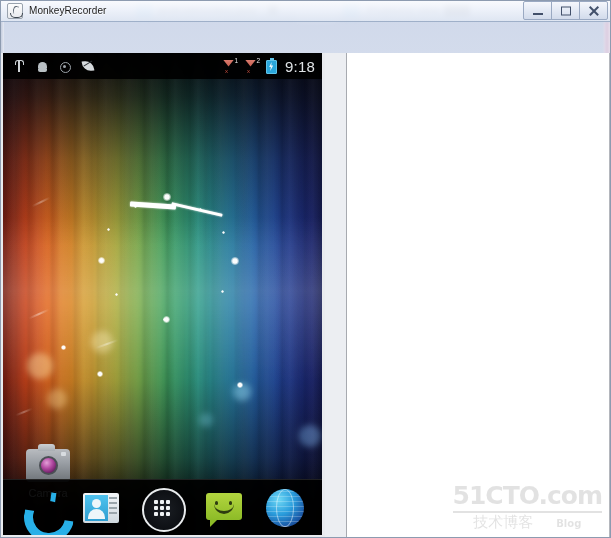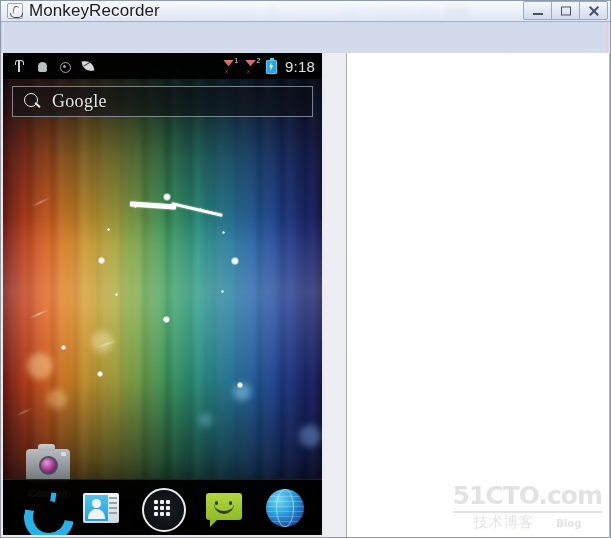--- a/index.html
+++ b/index.html
@@ -84,21 +84,21 @@
     border-radius: 50% 0 0 0;
     transform: rotate(8deg);
   }
   .java-icon::after {
     content:""; position:absolute; left:2px; top:9px;
     width:11px; height:4px;
     border:1.4px solid #3d4650; border-top:none;
     border-radius: 0 0 7px 7px;
   }
   .title-text {
-    font-size: 17px; color: #1a1a1a;
+    font-size: 10px; color: #1a1a1a;
     letter-spacing: .1px;
     text-shadow: 0 1px 0 rgba(255,255,255,.85);
     white-space: nowrap;
     text-align: center;
   }
 
   .win-controls {
     position: absolute; right: 3px; top: 1px;
     display: flex; align-items: center; z-index: 5;
   }
@@ -607,24 +607,20 @@
               </span>
               <span class="battery">
                 <span class="shell"></span>
                 <span class="cap"></span>
                 <span class="bolt"></span>
               </span>
               <span class="clock">9:18</span>
             </div>
           </div>
 
-          <div class="searchbar">
-            <span class="mag"></span>
-            <span class="glogo">Google</span>
-          </div>
 
           <div class="appicon">
             <span class="cam">
               <span class="hump"></span>
               <span class="flash"></span>
               <span class="lens"></span>
             </span>
             <span class="applabel">Camera</span>
           </div>
 

